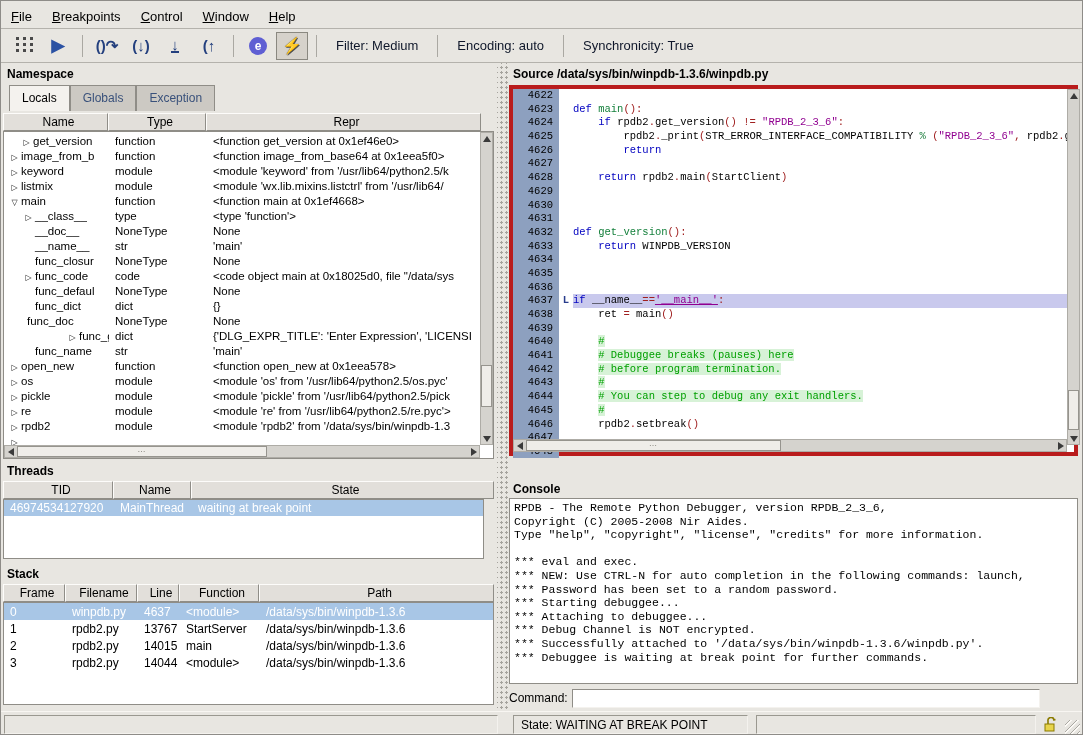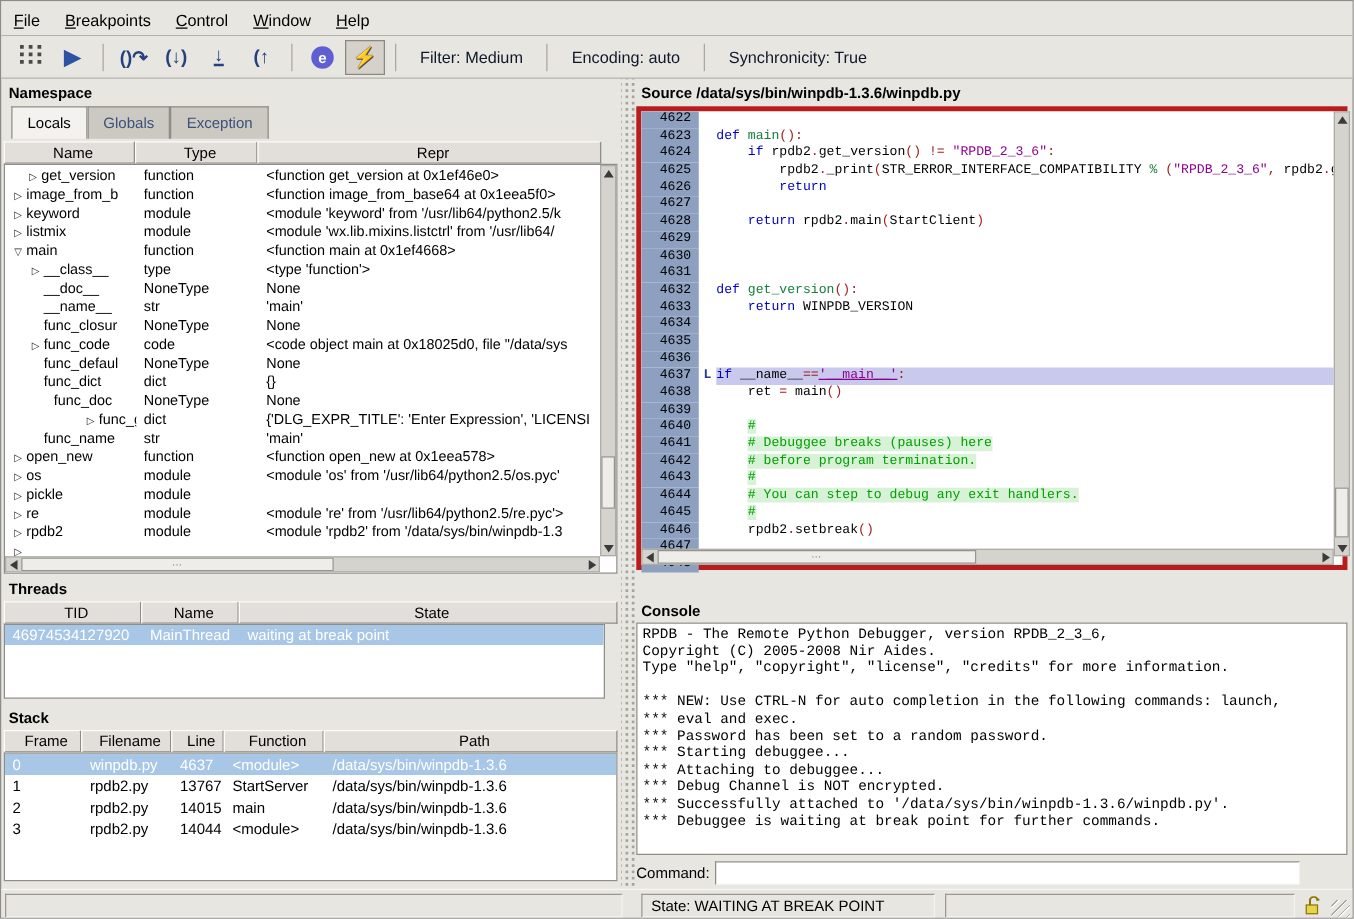--- a/index.html
+++ b/index.html
@@ -214,21 +214,21 @@
           <div class="cell" style="padding-left: 18px;"><span class="expander"></span>func_defaul</div>
           <div class="cell">NoneType</div>
           <div class="cell">None</div>
         </div>
         <div class="row ns-row">
           <div class="cell" style="padding-left: 18px;"><span class="expander"></span>func_dict</div>
           <div class="cell">dict</div>
           <div class="cell">{}</div>
         </div>
         <div class="row ns-row">
-          <div class="cell" style="padding-left: 26px;"><span class="expander"></span>func_doc</div>
+          <div class="cell" style="padding-left: 10px;"><span class="expander"></span>func_doc</div>
           <div class="cell">NoneType</div>
           <div class="cell">None</div>
         </div>
         <div class="row ns-row">
           <div class="cell" style="padding-left: 18px; margin-left: 44px;"><span class="expander">▷</span>func_global</div>
           <div class="cell">dict</div>
           <div class="cell">{'DLG_EXPR_TITLE': 'Enter Expression', 'LICENSI</div>
         </div>
         <div class="row ns-row">
           <div class="cell" style="padding-left: 18px;"><span class="expander"></span>func_name</div>
@@ -241,20 +241,21 @@
           <div class="cell">&lt;function open_new at 0x1eea578&gt;</div>
         </div>
         <div class="row ns-row">
           <div class="cell" style="padding-left: 4px;"><span class="expander">▷</span>os</div>
           <div class="cell">module</div>
           <div class="cell">&lt;module 'os' from '/usr/lib64/python2.5/os.pyc'</div>
         </div>
         <div class="row ns-row">
           <div class="cell" style="padding-left: 4px;"><span class="expander">▷</span>pickle</div>
           <div class="cell">module</div>
+          <div class="cell">&lt;module 'pickle' from '/usr/lib64/python2.5/pick</div>
         </div>
         <div class="row ns-row">
           <div class="cell" style="padding-left: 4px;"><span class="expander">▷</span>re</div>
           <div class="cell">module</div>
           <div class="cell">&lt;module 're' from '/usr/lib64/python2.5/re.pyc'&gt;</div>
         </div>
         <div class="row ns-row">
           <div class="cell" style="padding-left: 4px;"><span class="expander">▷</span>rpdb2</div>
           <div class="cell">module</div>
           <div class="cell">&lt;module 'rpdb2' from '/data/sys/bin/winpdb-1.3</div>
@@ -390,22 +391,22 @@
         </div>
     </div>
   </div>
 
   <div id="con-title" class="sect-title">Console</div>
   <div id="console">
       <div class="con-line">RPDB - The Remote Python Debugger, version RPDB_2_3_6,</div>
       <div class="con-line">Copyright (C) 2005-2008 Nir Aides.</div>
       <div class="con-line">Type "help", "copyright", "license", "credits" for more information.</div>
       <div class="con-line"></div>
+      <div class="con-line">*** eval and exec.</div>
       <div class="con-line">*** NEW: Use CTRL-N for auto completion in the following commands: launch,</div>
-      <div class="con-line">*** eval and exec.</div>
       <div class="con-line">*** Password has been set to a random password.</div>
       <div class="con-line">*** Starting debuggee...</div>
       <div class="con-line">*** Attaching to debuggee...</div>
       <div class="con-line">*** Debug Channel is NOT encrypted.</div>
       <div class="con-line">*** Successfully attached to '/data/sys/bin/winpdb-1.3.6/winpdb.py'.</div>
       <div class="con-line">*** Debuggee is waiting at break point for further commands.</div>
     </div>
   <div id="cmd-row">
     <span id="cmd-label">Command:</span>
     <input id="cmd-input" type="text" value="" style="">

